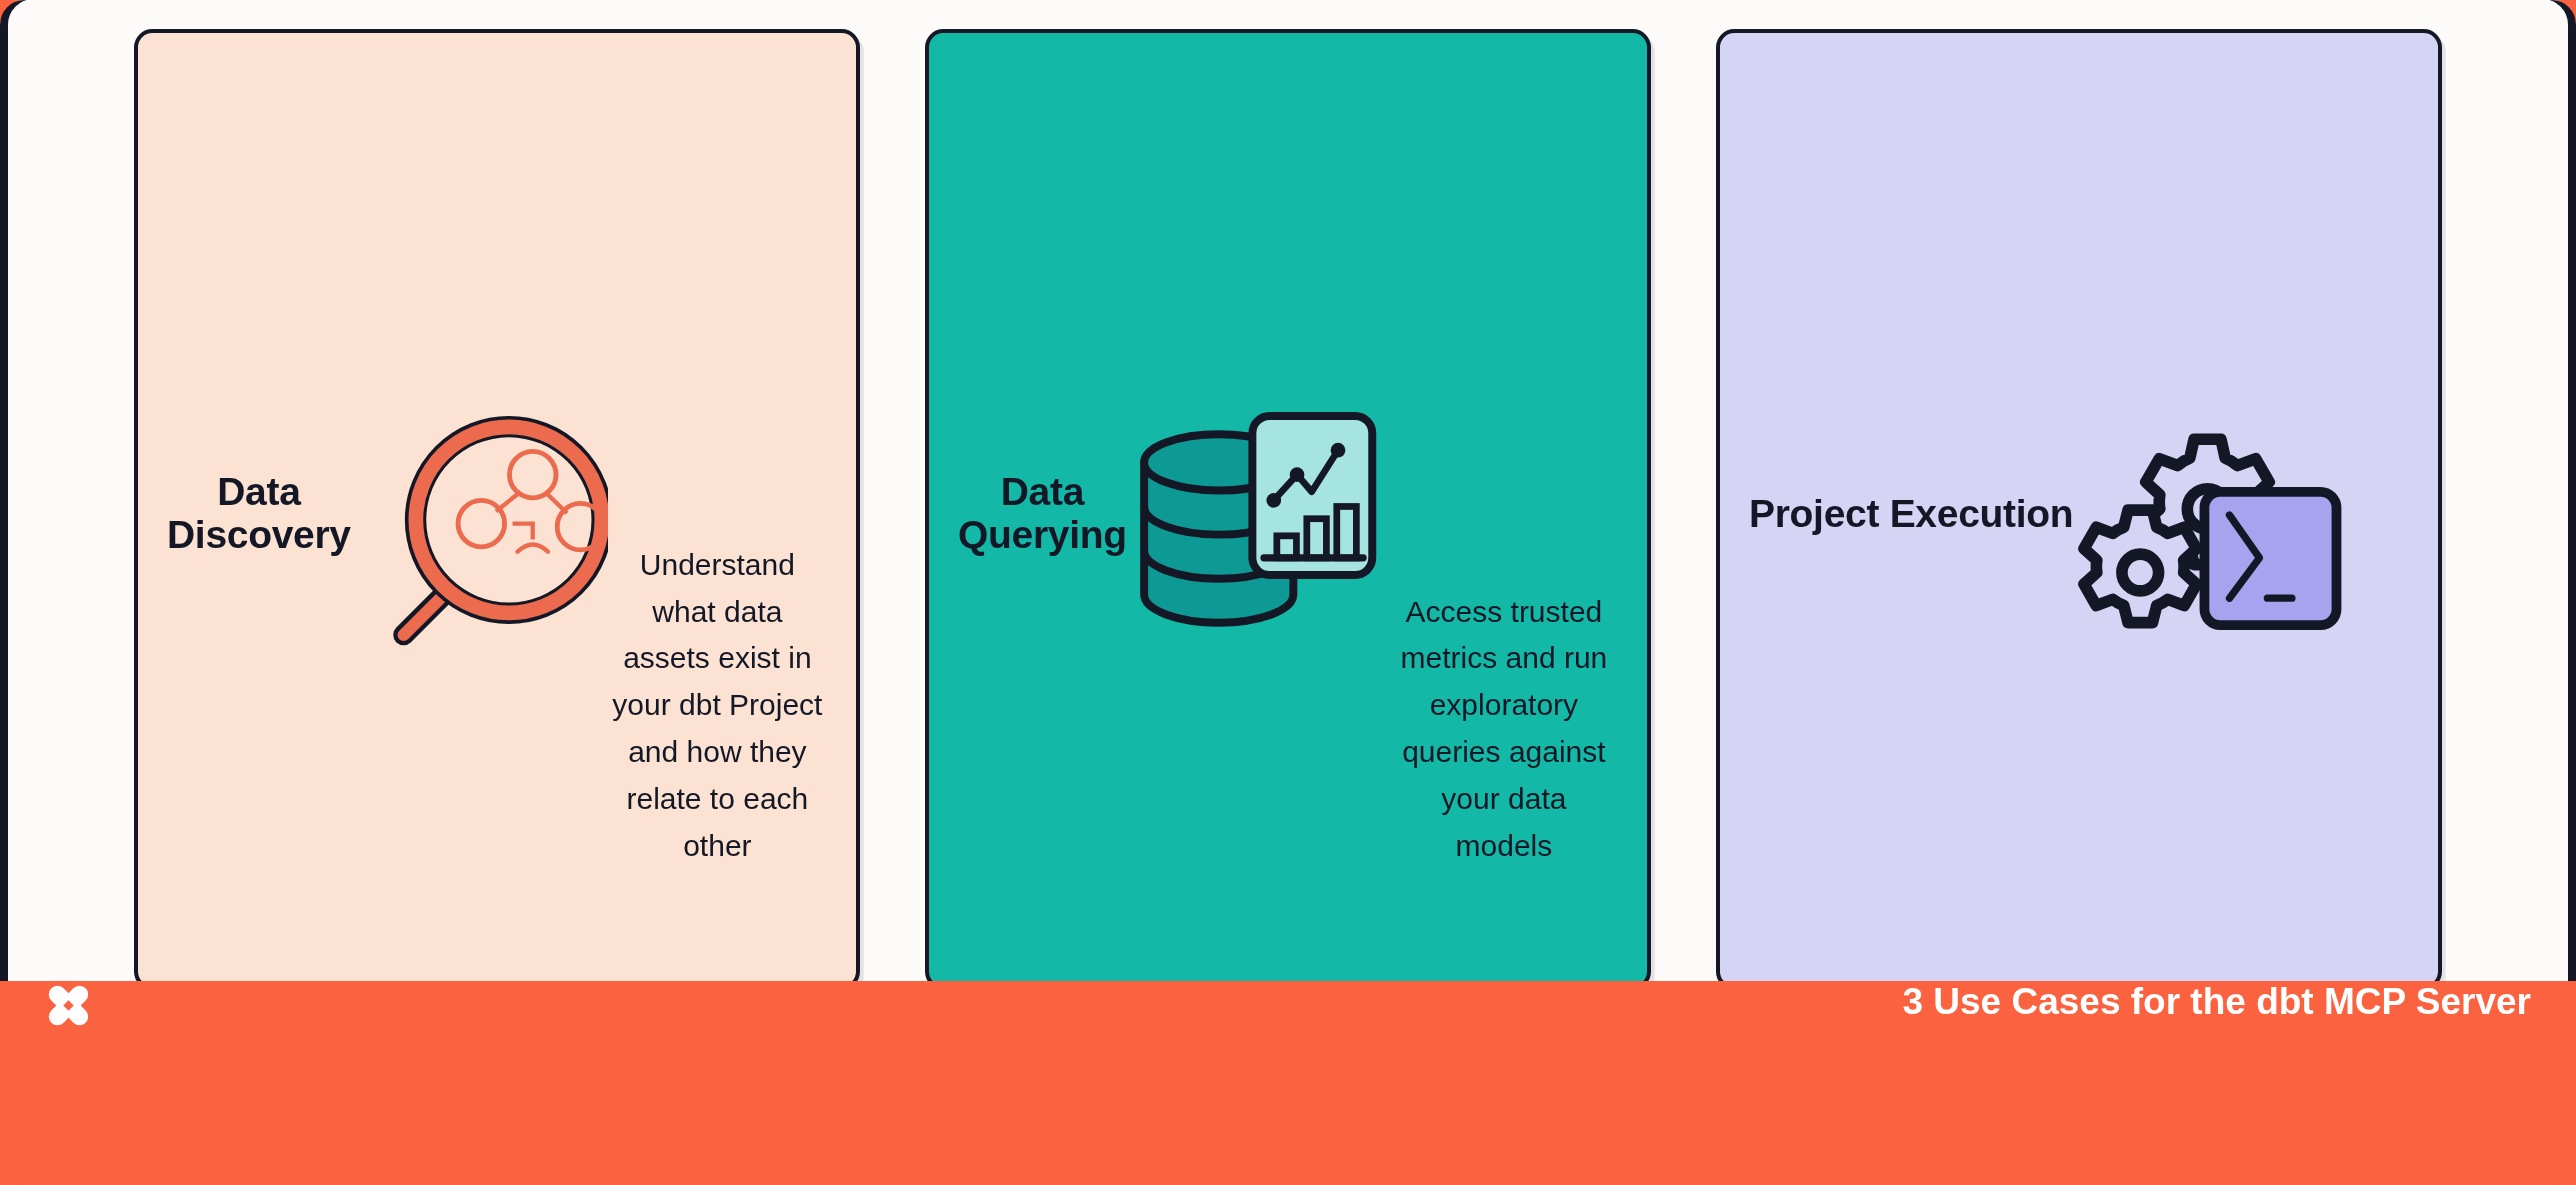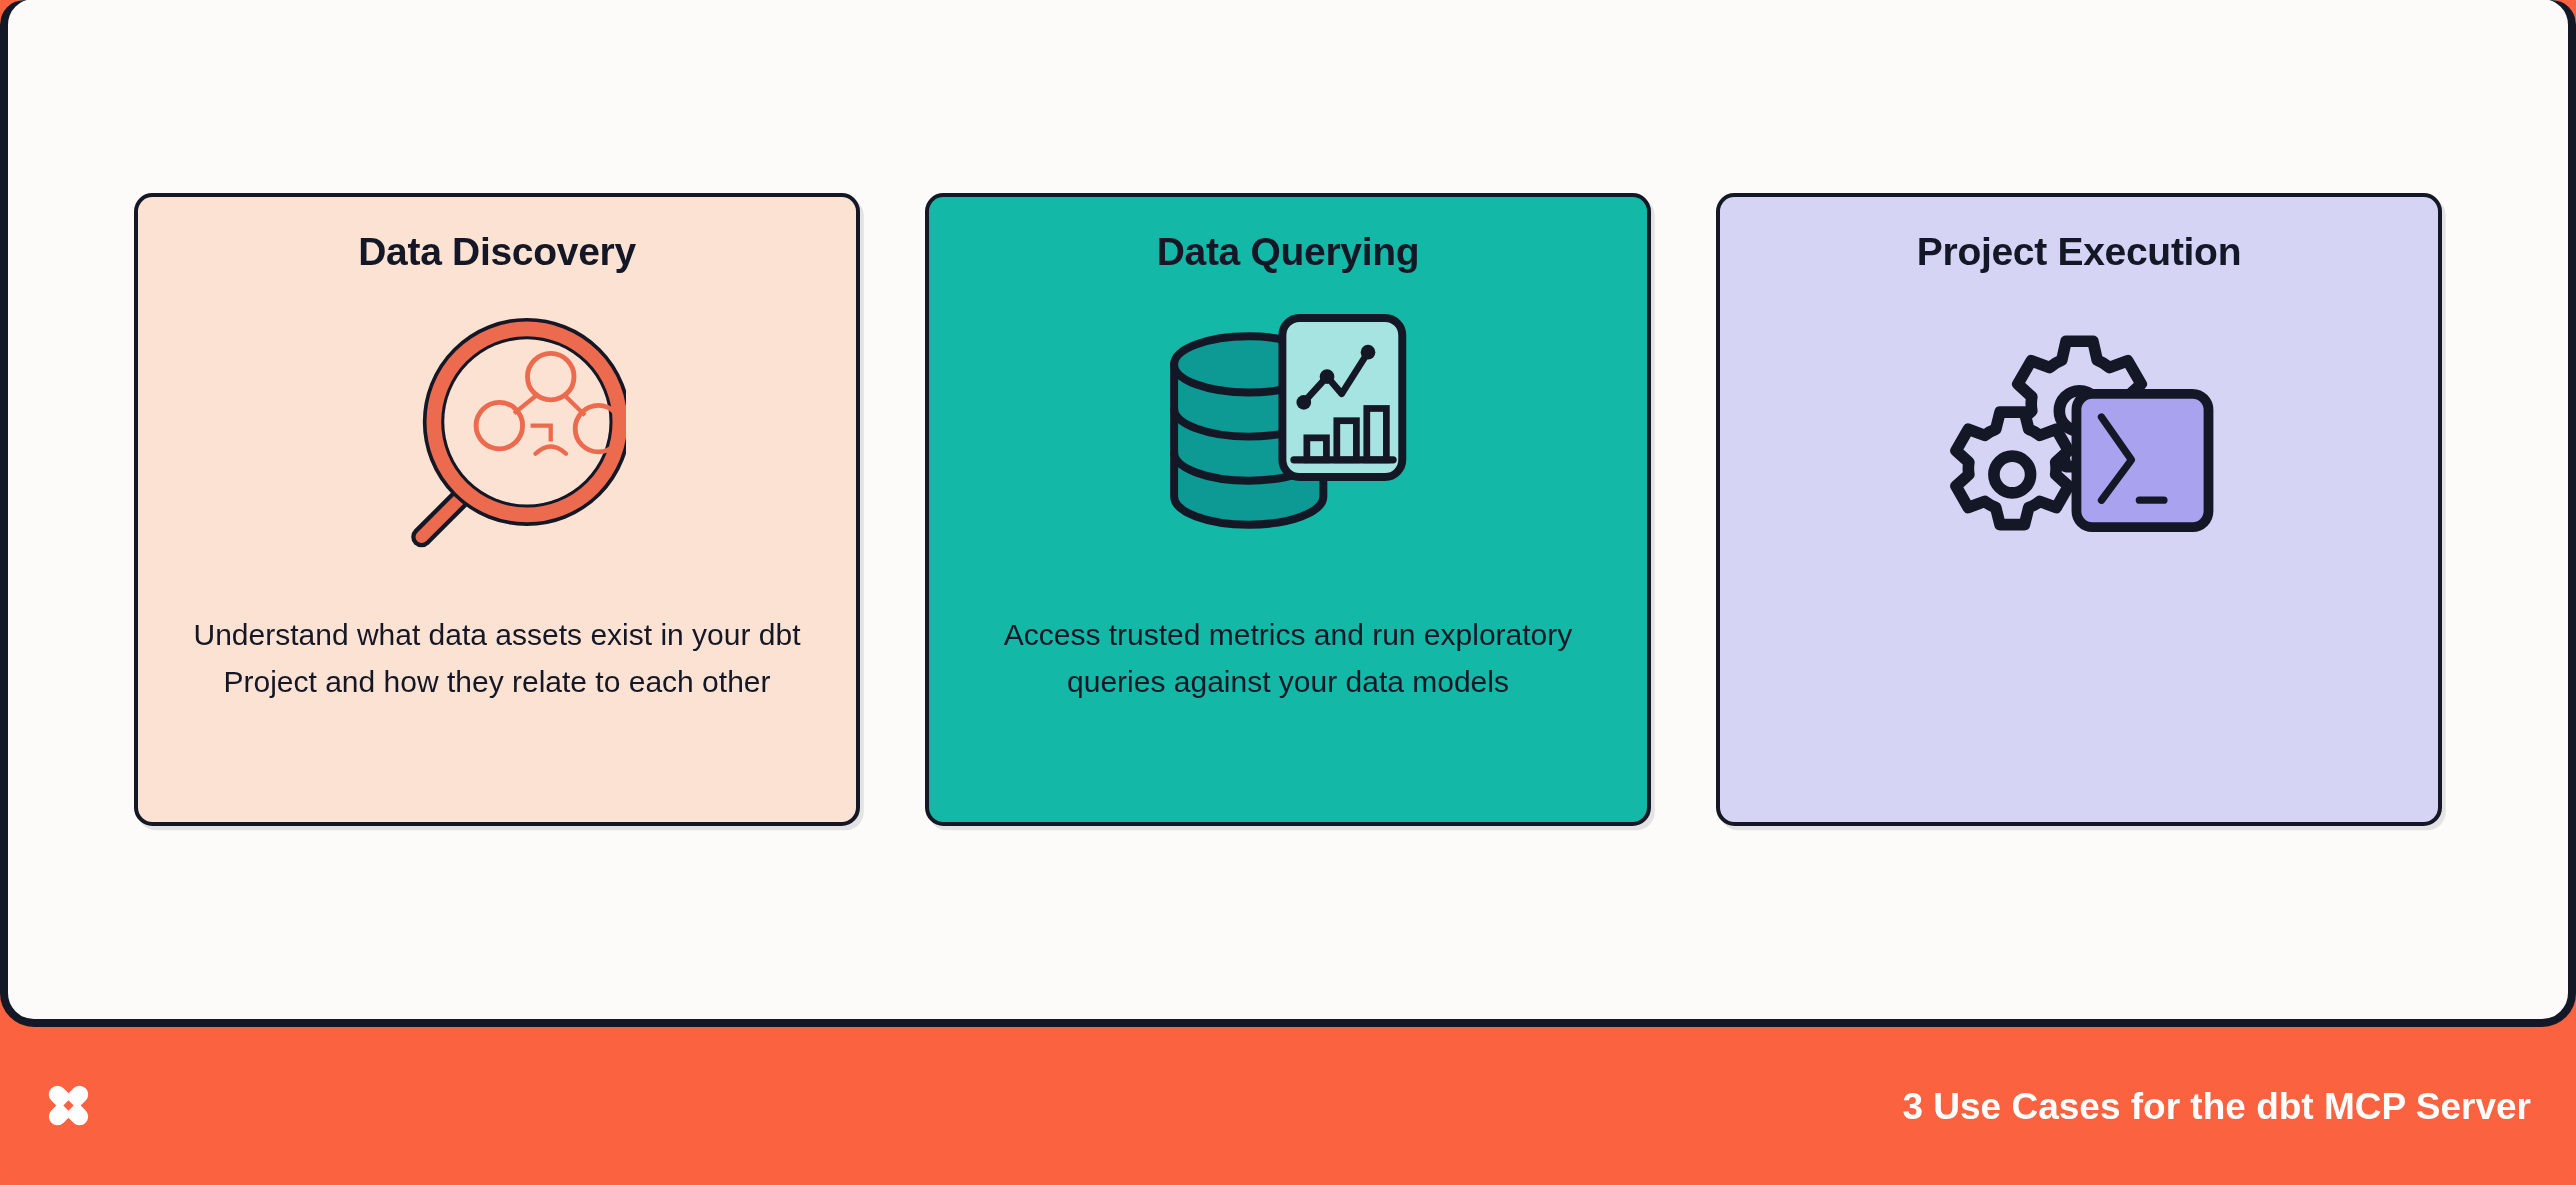--- a/index.html
+++ b/index.html
@@ -36,26 +36,26 @@
     align-items: center;
     justify-content: center;
     gap: 65px;
     padding: 0 126px;
   }
 
   
   .card {
     position: relative;
     width: 732px;
-    height: 633px;
+    height: 961px;
     border: 4.3px solid #141826;
     border-radius: 18.4px;
     box-shadow: 3.7px 4.3px 0 rgba(20,24,38,0.10);
     display: flex;
-    flex-direction: column;
+    flex-direction: row;
     align-items: center;
     padding: 34px 29px 24.5px 29px;
   }
   .card--discovery { background: #FBE2D3; }
   .card--querying  { background: #14b8a6; }
   .card--execution { background: #D6D4F5; }
 
   .card-title {
     font-size: 39px;
     font-weight: bold;
@@ -84,24 +84,23 @@
     text-align: center;
     width: 100%;
   }
 
   
   #footer {
     position: absolute;
     left: 0;
     bottom: 0;
     width: 2576px;
-    height: 157px;
+    height: 204px;
     background: #FB6240;
     display: flex;
-    align-items: center;
     justify-content: space-between;
     padding: 0 45px 0 44px;
   }
   #footer-logo { display: block; }
   #footer-title {
     font-size: 37px;
     font-weight: bold;
     color: #FFFFFF;
     letter-spacing: 0px;
     white-space: nowrap;

